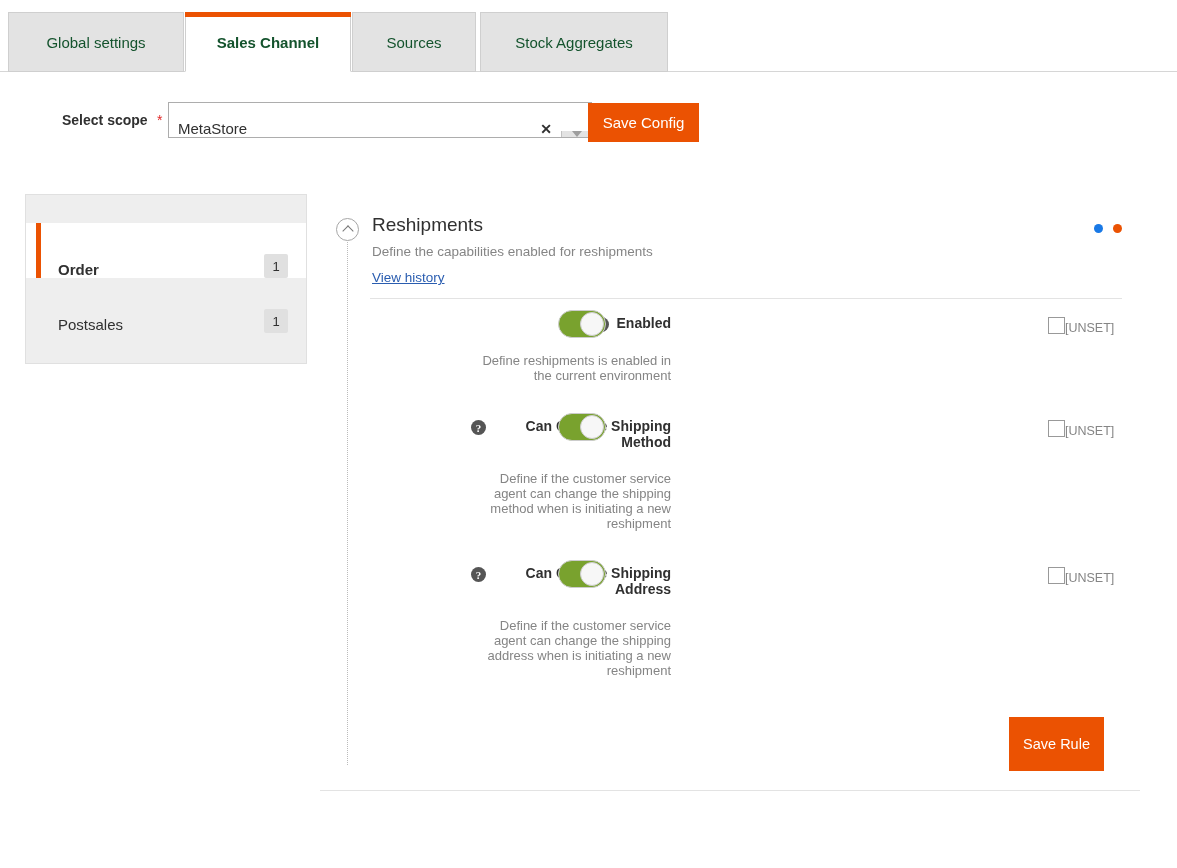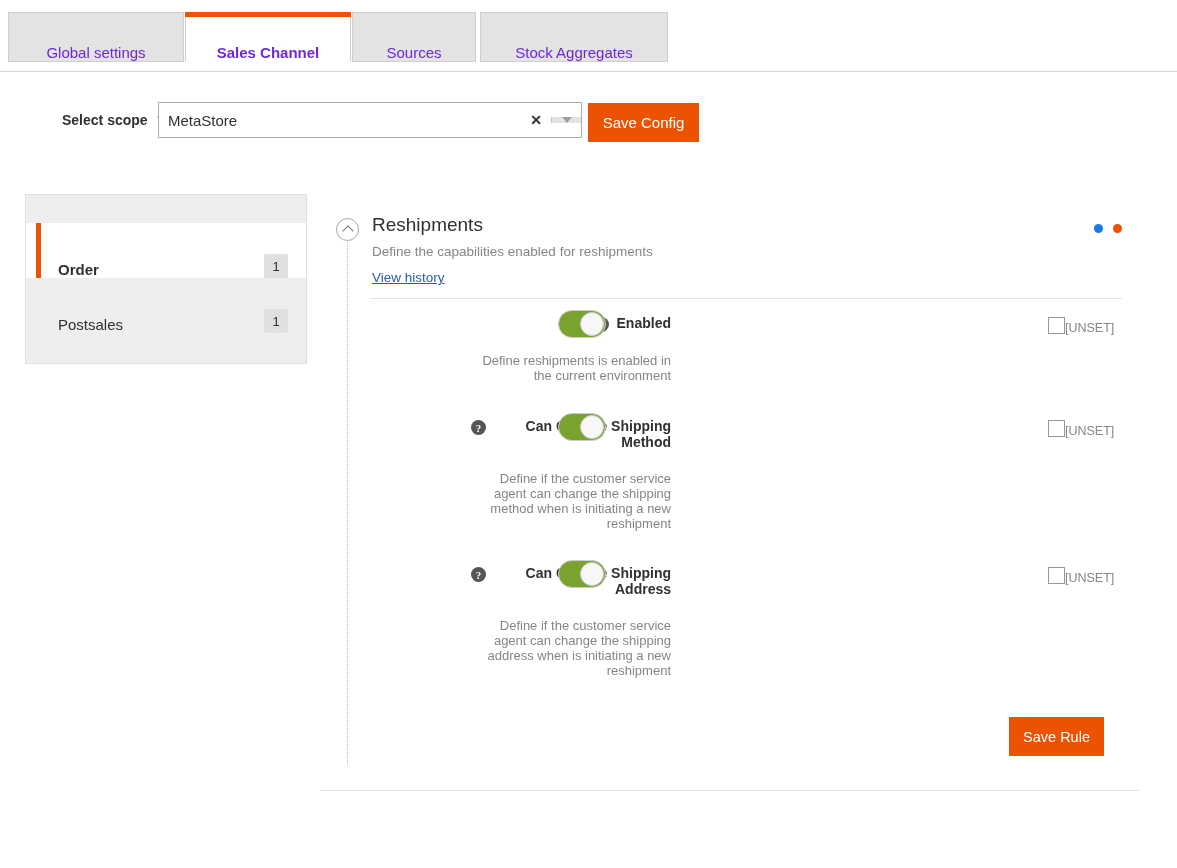--- a/index.html
+++ b/index.html
@@ -15,28 +15,28 @@
   
   .tabbar {
     position: absolute;
     left: 0; top: 12px;
     width: 1177px; height: 60px;
     border-bottom: 1px solid #d6d6d6;
   }
   .tab {
     position: absolute;
     top: 0;
-    height: 50px;
+    height: 60px;
     background: #e3e3e3;
     border: 1px solid #cfcfcf;
     display: flex;
-    align-items: flex-end;
+    align-items: center;
     justify-content: center;
     font-size: 15px;
-    color: #6d28d9;
+    color: #14532d;
     cursor: pointer;
     user-select: none;
   }
   .tab.active {
     background: #ffffff;
     border-bottom: 1px solid #ffffff;
     font-weight: bold;
     z-index: 3;
   }
   .tab.active::before {
@@ -65,26 +65,26 @@
     color: #303030;
   }
   .scope-required {
     position: absolute;
     left: 157px; top: 12px;
     color: #e22626;
     font-size: 14px;
   }
   .scope-select {
     position: absolute;
-    left: 158px; top: 2px;
+    left: 168px; top: 2px;
     width: 424px; height: 36px;
     border: 1px solid #adadad;
     background: #ffffff;
     display: flex;
-    align-items: center;
+    align-items: flex-end;
   }
   .scope-value {
     flex: 1;
     display: flex;
     align-items: center;
     padding-left: 9px;
     font-size: 15px;
     color: #303030;
   }
   .scope-clear {
@@ -337,21 +337,21 @@
   .unset-label {
     margin-top: 5px;
     font-size: 12.5px;
     color: #858585;
   }
 
   
   .save-rule {
     position: absolute;
     left: 1009px; top: 717px;
-    width: 95px; height: 39px;
+    width: 95px; height: 54px;
     background: #eb5202;
     border: none;
     color: #ffffff;
     font-size: 14.5px;
     font-family: "Liberation Sans", sans-serif;
     cursor: pointer;
   }
   .bottom-divider {
     position: absolute;
     left: 320px; top: 790px;

